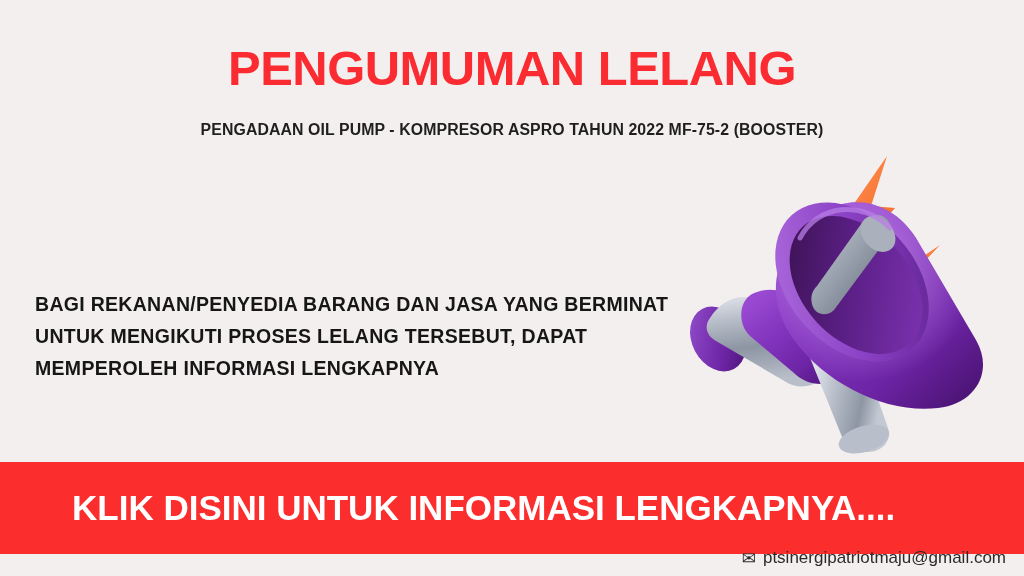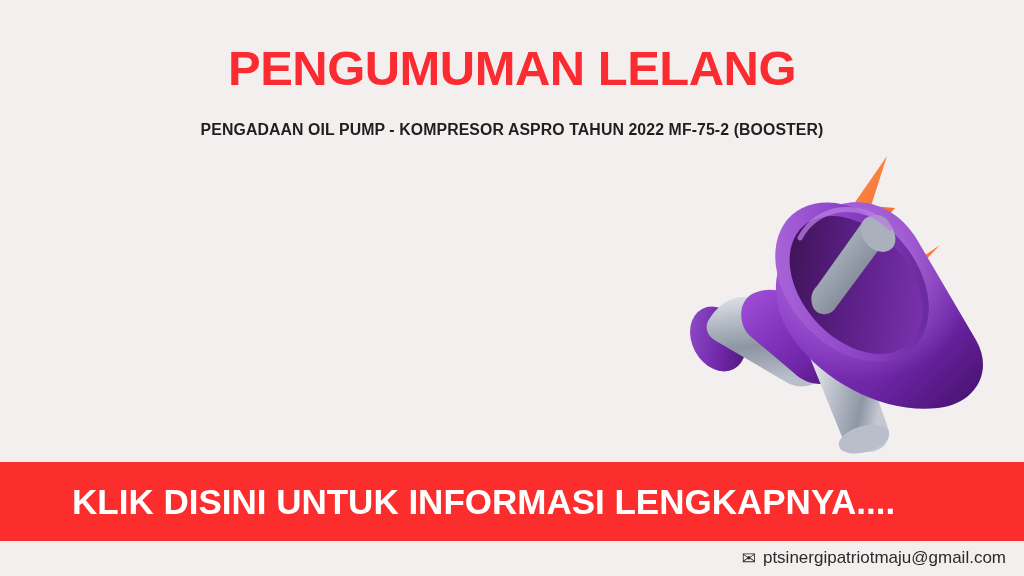--- a/index.html
+++ b/index.html
@@ -62,21 +62,21 @@
     line-height: 32px;
     letter-spacing: 0.3px;
     text-transform: uppercase;
   }
   
   .cta-banner {
     position: absolute;
     left: 0;
     top: 462px;
     width: 1024px;
-    height: 79px;
+    height: 92px;
     background: #fb2d2d;
     display: flex;
     align-items: center;
   }
   .cta-text {
     color: #ffffff;
     font-family: "Liberation Sans", sans-serif;
     font-size: 35px;
     font-weight: 700;
     letter-spacing: 0px;
@@ -113,20 +113,21 @@
 </style>
 </head>
 <body>
 
 <div id="poster">
 
   <div class="title">PENGUMUMAN LELANG</div>
 
   <div class="subtitle">PENGADAAN OIL PUMP - KOMPRESOR ASPRO TAHUN 2022 MF-75-2 (BOOSTER)</div>
 
+  <div class="body-copy">BAGI REKANAN/PENYEDIA BARANG DAN JASA YANG BERMINAT UNTUK MENGIKUTI PROSES LELANG TERSEBUT, DAPAT MEMPEROLEH INFORMASI LENGKAPNYA</div>
 
   <div class="megaphone">
     <svg width="340" height="340" viewBox="0 0 340 340" xmlns="http://www.w3.org/2000/svg">
       <defs>
         <linearGradient id="coneOuter" x1="0.1" y1="0.1" x2="0.9" y2="0.95">
           <stop offset="0%" stop-color="#9a4ad2"></stop>
           <stop offset="38%" stop-color="#8133bd"></stop>
           <stop offset="72%" stop-color="#6d24a5"></stop>
           <stop offset="100%" stop-color="#4e1578"></stop>
         </linearGradient>

